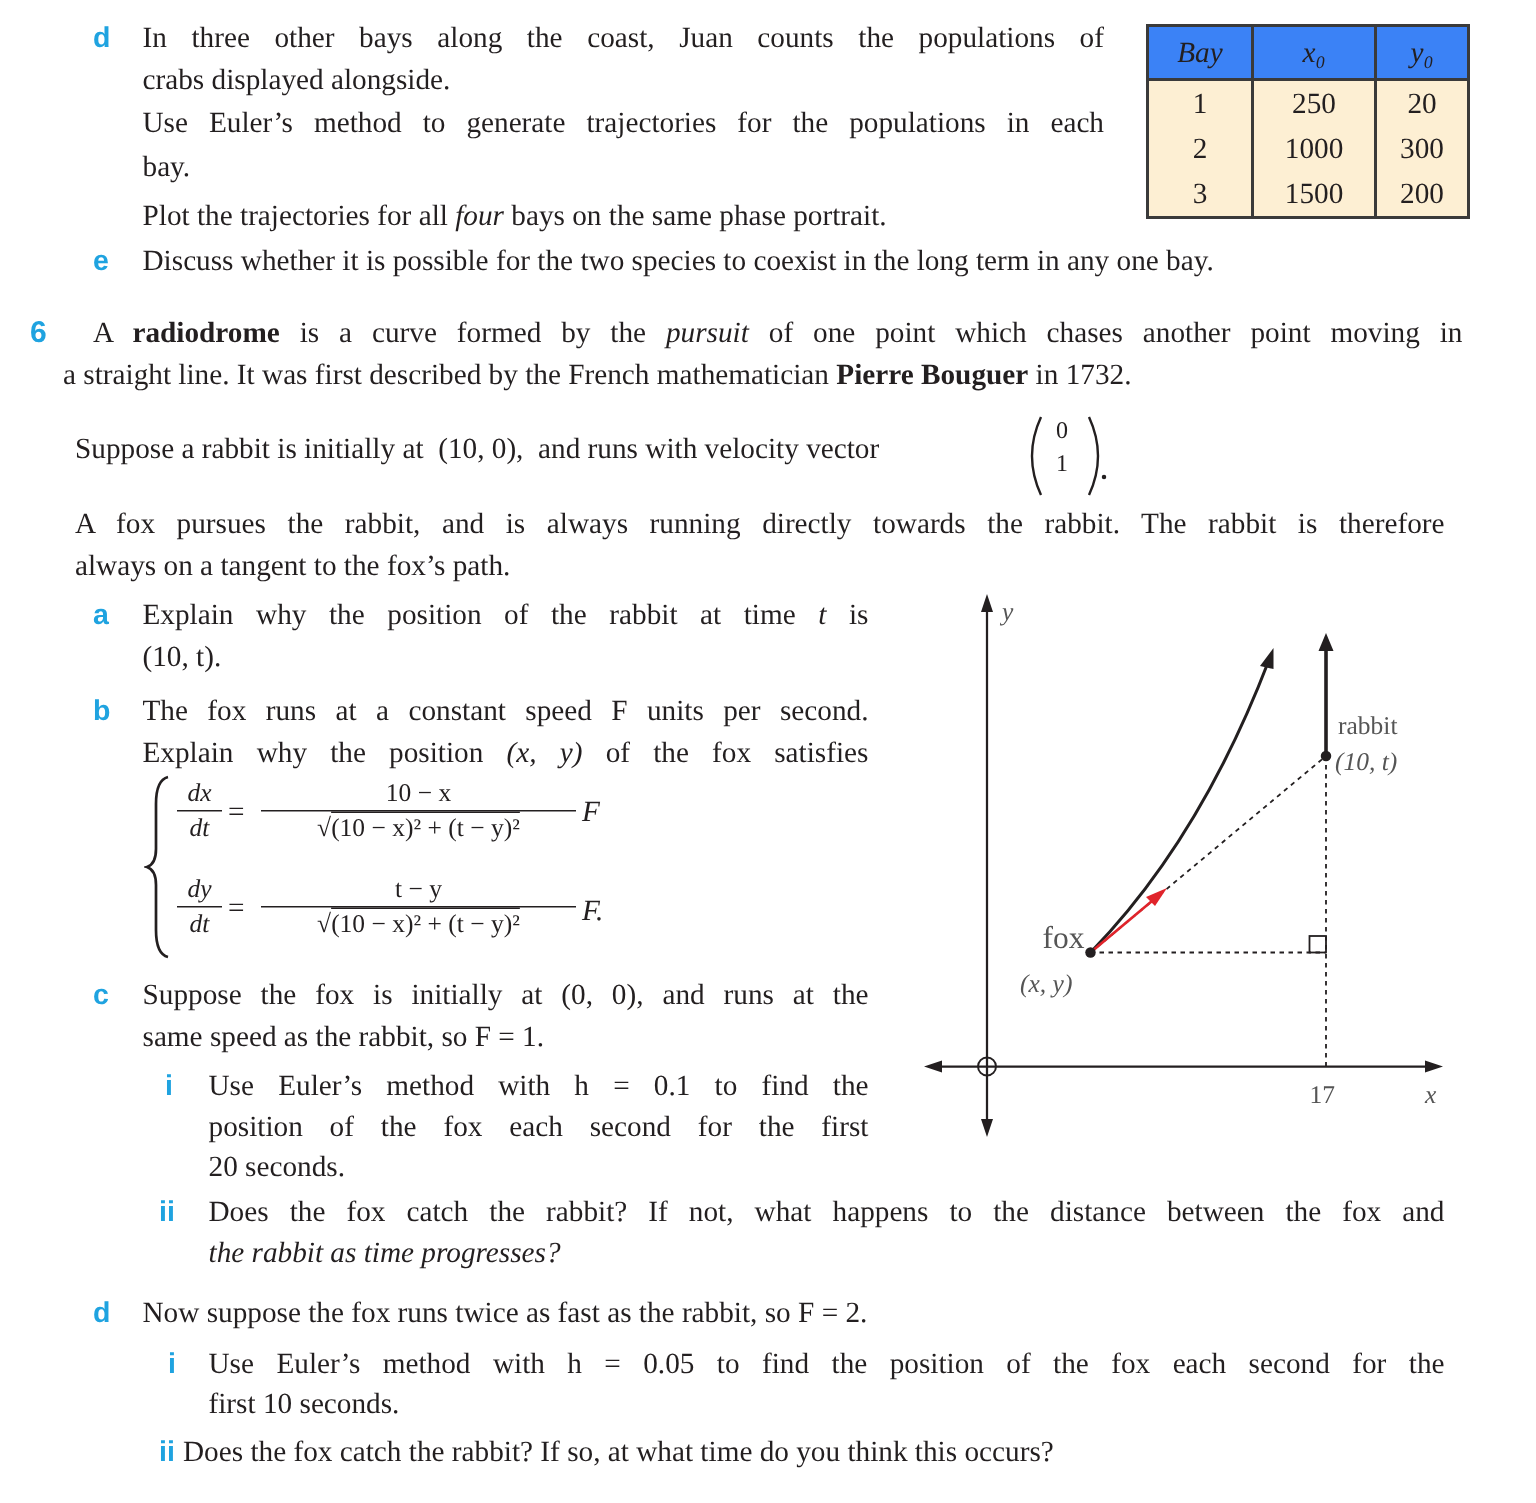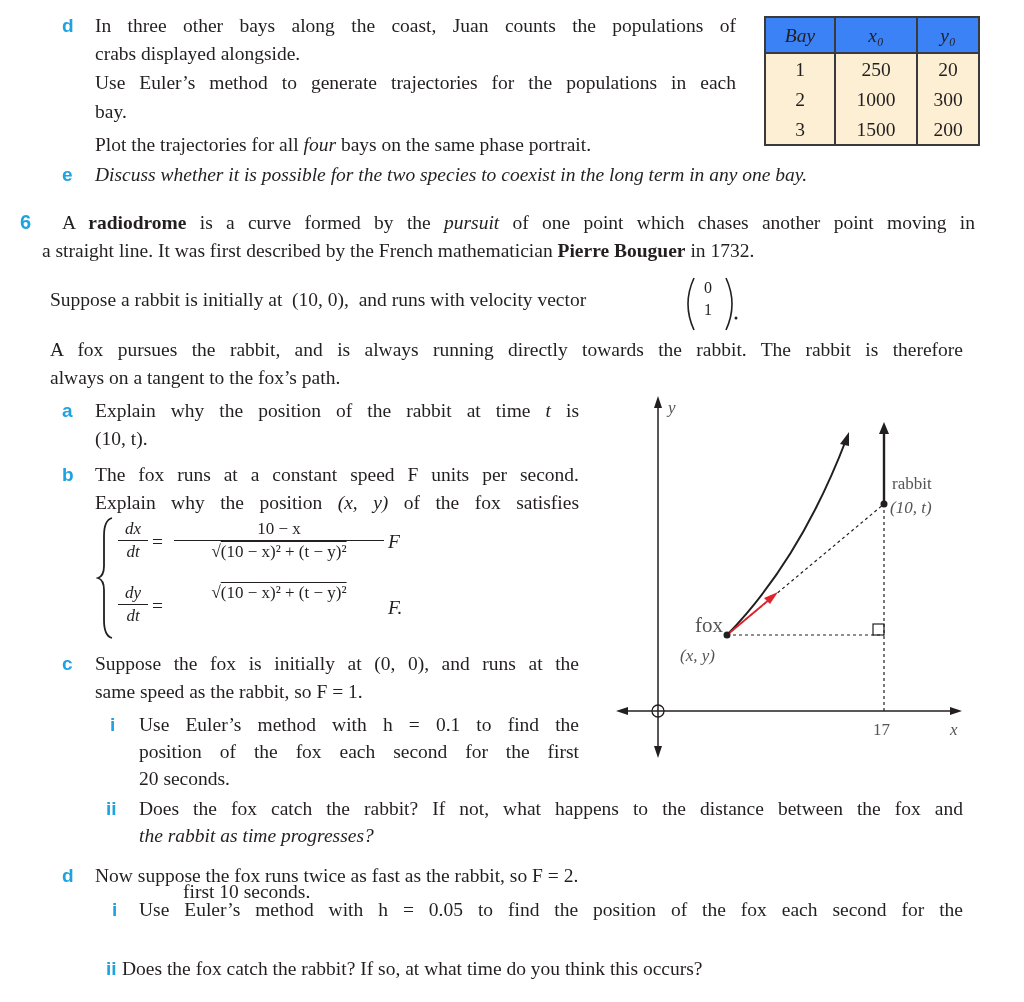--- a/index.html
+++ b/index.html
@@ -59,21 +59,21 @@
   <tr class="last">
     <td class="c0">3</td>
     <td class="c1">1500</td>
     <td class="c2">200</td>
   </tr>
 </tbody>
   </table>
 
 <div>
   <span class="lbl" style="left:62px;top:161px;">e</span>
-  <div class="line" style="left:95px;top:161px;font-style:italic;">Discuss whether it is possible for the two species to coexist in the long term in any one bay.</div>
+  <div class="line" style="left:95px;top:161px;">Discuss whether it is possible for the two species to coexist in the long term in any one bay.</div>
 </div>
 
 <span class="qnum" style="left:20px;top:209px;">6</span>
 <div class="line justify" style="left:50px;top:209px;width:913px;margin-left:12px;"><span>A </span><b>radiodrome</b><span> is a curve formed by the </span><i>pursuit</i><span> of one point which chases another point moving in</span></div>
 <div class="line" style="left:42px;top:237px;"><span>a straight line. It was first described by the French mathematician </span><b>Pierre Bouguer</b><span> in 1732.</span></div>
 
 <div class="line" style="left:50px;top:286px;">
   <span>Suppose a rabbit is initially at</span>&nbsp;&nbsp;<span>(10, 0),</span>&nbsp;&nbsp;<span>and runs with velocity vector</span>
 </div>
 <div class="vec">
@@ -112,20 +112,21 @@
     <span class="den">√<span style="text-decoration:overline;">(10 − x)² + (t − y)²</span></span>
   </div>
   <span class="abs" style="left:292px;top:12px;font-style:italic;">F</span>
 
   <div class="frac" style="left:22px;top:66px;width:30px;font-style:italic;font-size:17px;line-height:22px;">
     <span class="num">dy</span>
     <span class="den">dt</span>
   </div>
   <span class="abs" style="left:56px;top:76px;">=</span>
   <div class="frac" style="left:78px;top:66px;width:210px;font-size:17px;line-height:22px;">
+    <span class="num">t − y</span>
     <span class="den">√<span style="text-decoration:overline;">(10 − x)² + (t − y)²</span></span>
   </div>
   <span class="abs" style="left:292px;top:78px;font-style:italic;">F.</span>
 </div>
 
 <span class="lbl" style="left:62px;top:650px;">c</span>
 <div class="line justify" style="left:95px;top:650px;width:484px;">Suppose the fox is initially at  (0, 0),  and runs at the</div>
 <div class="line" style="left:95px;top:678px;">same speed as the rabbit, so  F = 1.</div>
 
 <span class="lbl" style="left:110px;top:711px;">i</span>
@@ -135,21 +136,21 @@
 
 <span class="lbl" style="left:106px;top:795px;">ii</span>
 <div class="line justify" style="left:139px;top:795px;width:824px;">Does the fox catch the rabbit? If not, what happens to the distance between the fox and</div>
 <div class="line" style="left:139px;top:822px;font-style:italic;">the rabbit as time progresses?</div>
 
 <span class="lbl" style="left:62px;top:862px;">d</span>
 <div class="line" style="left:95px;top:862px;">Now suppose the fox runs twice as fast as the rabbit, so  F = 2.</div>
 
 <span class="lbl" style="left:112px;top:896px;">i</span>
 <div class="line justify" style="left:139px;top:896px;width:824px;">Use Euler’s method with  h = 0.05  to find the position of the fox each second for the</div>
-<div class="line" style="left:139px;top:878px;margin-left:44px;">first 10 seconds.</div>
+<div class="line" style="left:139px;top:923px;">first 10 seconds.</div>
 
 <span class="lbl" style="left:106px;top:955px;">ii</span>
 <div class="line" style="left:122px;top:955px;">Does the fox catch the rabbit? If so, at what time do you think this occurs?</div>
 
 <div class="diagram">
   <svg width="424" height="380" viewBox="0 0 424 380" style="position:absolute;left:0;top:0;">
 
     <line x1="58" y1="12" x2="58" y2="362" stroke="#231f20" stroke-width="1.5"></line>
     <path d="M58 6 L54 18 L62 18 Z" fill="#231f20"></path>
     <path d="M58 368 L54 356 L62 356 Z" fill="#231f20"></path>

